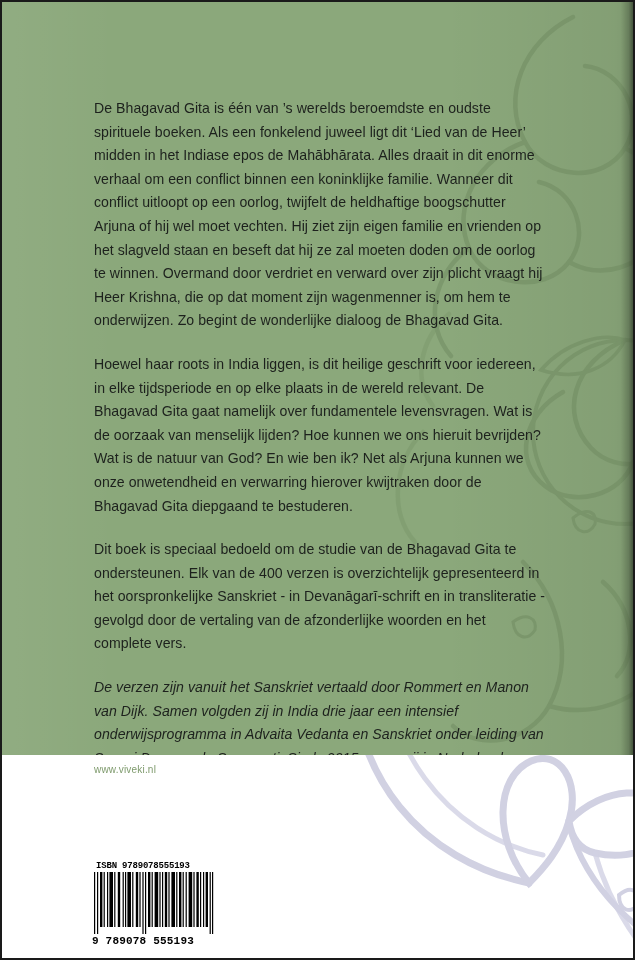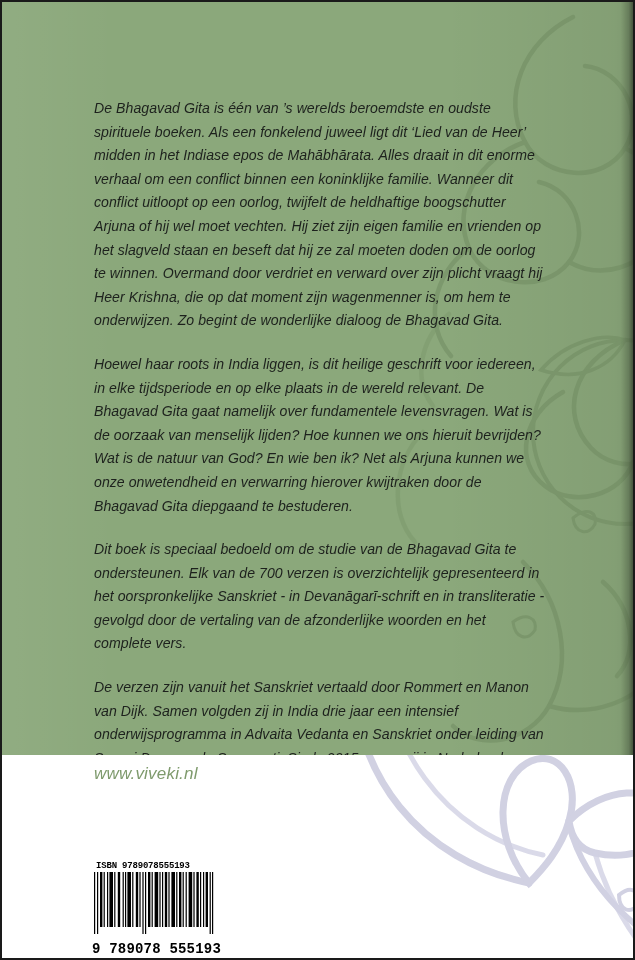--- a/index.html
+++ b/index.html
@@ -73,21 +73,21 @@
   .text-block {
     position: absolute;
     left: 92px;
     top: 95px;
     width: 452px;
     color: #1d211d;
     font-size: 14.1px;
     line-height: 23.6px;
     letter-spacing: 0.05px;
   }
-  .text-block p { margin: 0 0 20px 0; font-style: italic; }
+  .text-block p { margin: 0 0 20px 0; }
   .text-block p:last-child { margin-bottom: 0; }
   .text-block p.italic { font-style: italic; }
 
   
   .white-panel {
     position: absolute;
     left: 0;
     top: 753px;
     width: 100%;
     height: 207px;
@@ -102,24 +102,23 @@
     height: 420px;
     opacity: 0.85;
     pointer-events: none;
   }
   .ornament-white svg { display: block; width: 100%; height: 100%; }
 
   .website {
     position: absolute;
     left: 92px;
     top: 762px;
-    font-size: 17px;
+    font-size: 10px;
     color: #7e9a6c;
     letter-spacing: 0.2px;
-    font-style: italic;
   }
 
   
   .barcode-wrap {
     position: absolute;
     left: 90px;
     top: 858px;
     width: 122px;
   }
   .isbn-text {
@@ -134,24 +133,24 @@
     transform: scaleX(0.96);
     transform-origin: left center;
   }
   .bars {
     height: 62px;
     width: 122px;
   }
   .bars svg { display: block; width: 100%; height: 100%; }
   .barcode-digits {
     font-family: "Liberation Mono", monospace;
-    font-size: 14px;
+    font-size: 11px;
     font-weight: bold;
     color: #000;
-    margin-top: 7px;
+    margin-top: 1px;
     white-space: nowrap;
     letter-spacing: 0.2px;
   }
 </style>
 </head>
 <body>
 
 <div class="cover">
 
   <div class="green-panel">
@@ -192,21 +191,21 @@
         </g>
       </svg>
     </div>
 
     <div class="spine-shadow"></div>
   </div>
 
   <div class="text-block">
     <p>De Bhagavad Gita is één van ’s werelds beroemdste en oudste spirituele boeken. Als een fonkelend juweel ligt dit ‘Lied van de Heer’ midden in het Indiase epos de Mahābhārata. Alles draait in dit enorme verhaal om een conflict binnen een koninklijke familie. Wanneer dit conflict uitloopt op een oorlog, twijfelt de heldhaftige boogschutter Arjuna of hij wel moet vechten. Hij ziet zijn eigen familie en vrienden op het slagveld staan en beseft dat hij ze zal moeten doden om de oorlog te winnen. Overmand door verdriet en verward over zijn plicht vraagt hij Heer Krishna, die op dat moment zijn wagenmenner is, om hem te onderwijzen. Zo begint de wonderlijke dialoog de Bhagavad Gita.</p>
     <p>Hoewel haar roots in India liggen, is dit heilige geschrift voor iedereen, in elke tijdsperiode en op elke plaats in de wereld relevant. De Bhagavad Gita gaat namelijk over fundamentele levensvragen. Wat is de oorzaak van menselijk lijden? Hoe kunnen we ons hieruit bevrijden? Wat is de natuur van God? En wie ben ik? Net als Arjuna kunnen we onze onwetendheid en verwarring hierover kwijtraken door de Bhagavad Gita diepgaand te bestuderen.</p>
-    <p>Dit boek is speciaal bedoeld om de studie van de Bhagavad Gita te ondersteunen. Elk van de 700 verzen is overzichtelijk gepresenteerd in het oorspronkelijke Sanskriet - in Devanāgarī-schrift en in transliteratie - gevolgd door de vertaling van de afzonderlijke woorden en het complete vers.</p>
+    <p>Dit boek is speciaal bedoeld om de studie van de Bhagavad Gita te ondersteunen. Elk van de 400 verzen is overzichtelijk gepresenteerd in het oorspronkelijke Sanskriet - in Devanāgarī-schrift en in transliteratie - gevolgd door de vertaling van de afzonderlijke woorden en het complete vers.</p>
     <p class="italic">De verzen zijn vanuit het Sanskriet vertaald door Rommert en Manon van Dijk. Samen volgden zij in India drie jaar een intensief onderwijsprogramma in Advaita Vedanta en Sanskriet onder leiding van Swami Dayananda Saraswati. Sinds 2015 geven zij in Nederland op traditionele wijze les in de Bhagavad Gita en andere geschriften binnen het Advaita Vedanta-onderwijs.</p>
   </div>
 
   <div class="white-panel">
     <div class="ornament-white">
       <svg viewBox="0 0 330 420" xmlns="http://www.w3.org/2000/svg">
         <g fill="none" stroke="#c9c9de" stroke-width="7" stroke-linecap="round">
 
           <path d="M10 40 C8 150 78 236 186 258"></path>
           <path d="M40 6 C34 120 104 210 200 230" stroke-width="5" opacity="0.8"></path>

